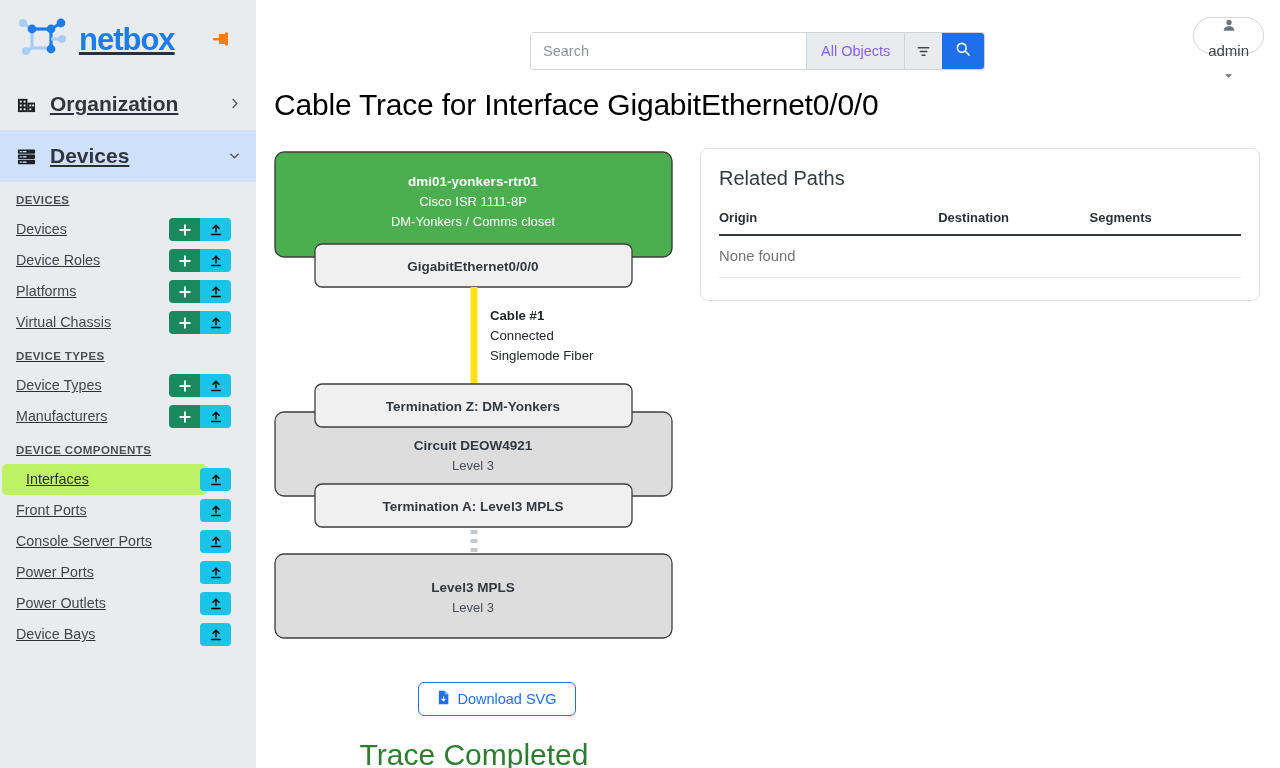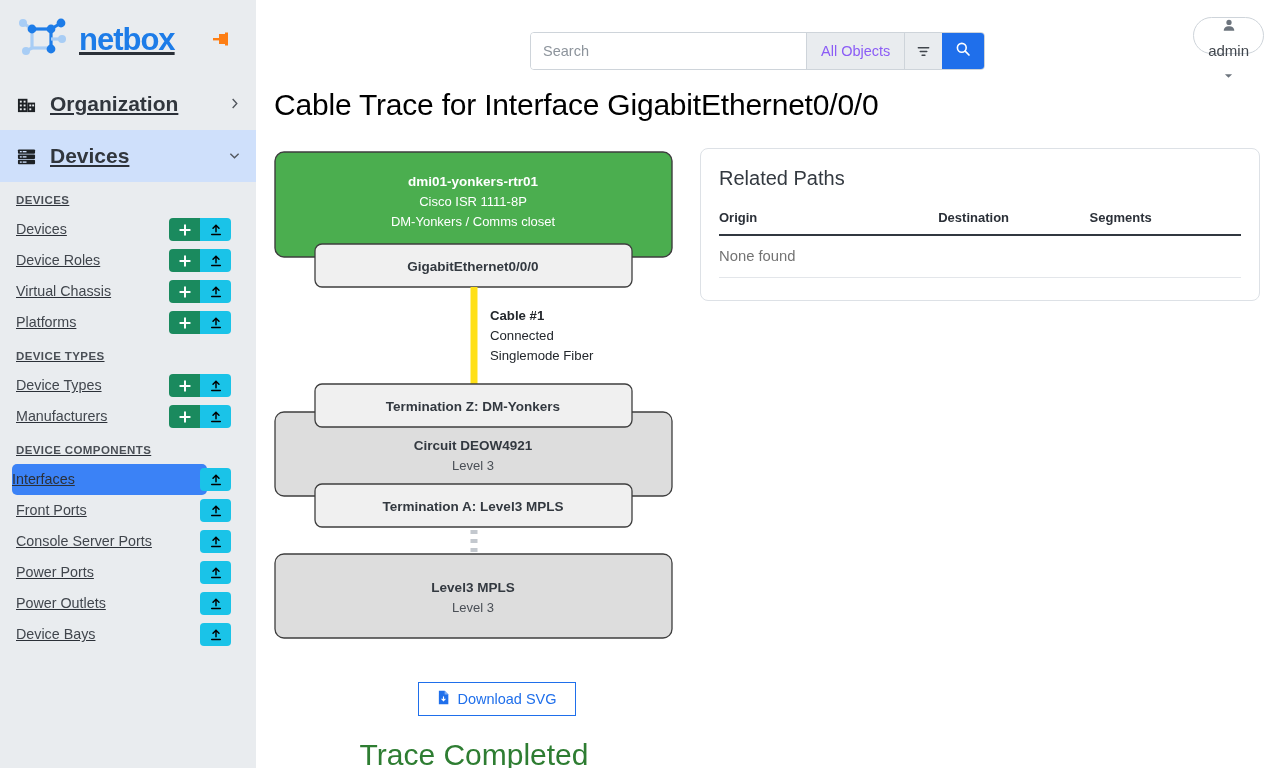--- a/index.html
+++ b/index.html
@@ -55,23 +55,23 @@
   }
   .nav-item {
     display: flex; align-items: center;
     height: 31px; margin: 0 0 0 0; padding: 0 10px 0 16px;
     position: relative;
   }
   .nav-item .ilabel {
     font-size: 14.3px; color: #41464d; flex: 1; line-height: 1;
   }
   .nav-item.selected {
-    background: #3b82f6; border-radius: 5px;
-    margin-left: 12px; margin-right: 49px;
-    padding-left: 0;
+    background: #bef264; border-radius: 5px;
+    margin-left: 2px; margin-right: 49px;
+    padding-left: 24px;
   }
   .nav-item.selected .ilabel { color: #2b3038; }
   .btn-pair { display: flex; position: absolute; right: 25px; top: 4px; }
   .nav-item.selected .btn-pair { right: -24px; }
   .mini-btn {
     width: 31px; height: 23px;
     display: flex; align-items: center; justify-content: center;
     cursor: pointer;
   }
   .mini-add { background: #1a8a5e; border-radius: 4px 0 0 4px; }
@@ -122,21 +122,21 @@
 
   .content { display: flex; padding: 26px 20px 0 18px; gap: 26px; }
   .trace-col { width: 400px; flex: 0 0 400px; position: relative; }
   .paths-col { flex: 1; }
 
   
   .trace-svg-wrap { position: relative; width: 400px; }
 
   .dl-btn {
     display: inline-flex; align-items: center; gap: 7px;
-    border: 1px solid #1f6feb; border-radius: 0;
+    border: 1px solid #1f6feb; border-radius: 6px;
     background: #fff; color: #1f6feb;
     font-size: 14.5px; padding: 7px 18px;
     cursor: pointer; font-family: "Liberation Sans", sans-serif; margin-left: 46px;
   }
   .dl-row { display: flex; justify-content: center; margin-top: 18px; }
   .trace-status {
     text-align: center; color: #2e7d32;
     font-size: 30px; font-weight: 400; margin-top: 22px;
   }
 
@@ -268,36 +268,36 @@
             </svg>
         </span>
         <span class="mini-btn mini-imp">
           <svg viewBox="0 0 14 14" width="12" height="12">
               <path d="M7 1.5V9M3.5 5L7 1.5L10.5 5M2 12.2h10" stroke="#000" stroke-width="1.7" fill="none" stroke-linecap="round"></path>
             </svg>
         </span>
       </span>
     </div>
     <div class="nav-item">
+      <span class="ilabel">Platforms</span>
+      <span class="btn-pair">
+        <span class="mini-btn mini-add">
+          <svg viewBox="0 0 14 14" width="12" height="12">
+              <path d="M7 1.5V12.5M1.5 7H12.5" stroke="#fff" stroke-width="2.3" stroke-linecap="round"></path>
+            </svg>
+        </span>
+        <span class="mini-btn mini-imp">
+          <svg viewBox="0 0 14 14" width="12" height="12">
+              <path d="M7 1.5V9M3.5 5L7 1.5L10.5 5M2 12.2h10" stroke="#000" stroke-width="1.7" fill="none" stroke-linecap="round"></path>
+            </svg>
+        </span>
+      </span>
+    </div>
+    <div class="nav-item">
       <span class="ilabel">Virtual Chassis</span>
-      <span class="btn-pair">
-        <span class="mini-btn mini-add">
-          <svg viewBox="0 0 14 14" width="12" height="12">
-              <path d="M7 1.5V12.5M1.5 7H12.5" stroke="#fff" stroke-width="2.3" stroke-linecap="round"></path>
-            </svg>
-        </span>
-        <span class="mini-btn mini-imp">
-          <svg viewBox="0 0 14 14" width="12" height="12">
-              <path d="M7 1.5V9M3.5 5L7 1.5L10.5 5M2 12.2h10" stroke="#000" stroke-width="1.7" fill="none" stroke-linecap="round"></path>
-            </svg>
-        </span>
-      </span>
-    </div>
-    <div class="nav-item">
-      <span class="ilabel">Platforms</span>
       <span class="btn-pair">
         <span class="mini-btn mini-add">
           <svg viewBox="0 0 14 14" width="12" height="12">
               <path d="M7 1.5V12.5M1.5 7H12.5" stroke="#fff" stroke-width="2.3" stroke-linecap="round"></path>
             </svg>
         </span>
         <span class="mini-btn mini-imp">
           <svg viewBox="0 0 14 14" width="12" height="12">
               <path d="M7 1.5V9M3.5 5L7 1.5L10.5 5M2 12.2h10" stroke="#000" stroke-width="1.7" fill="none" stroke-linecap="round"></path>
             </svg>

